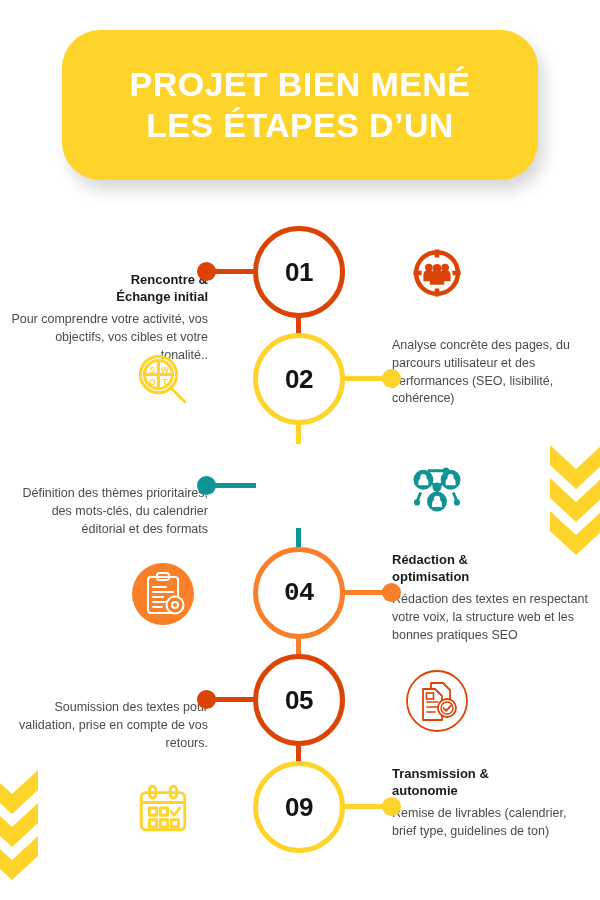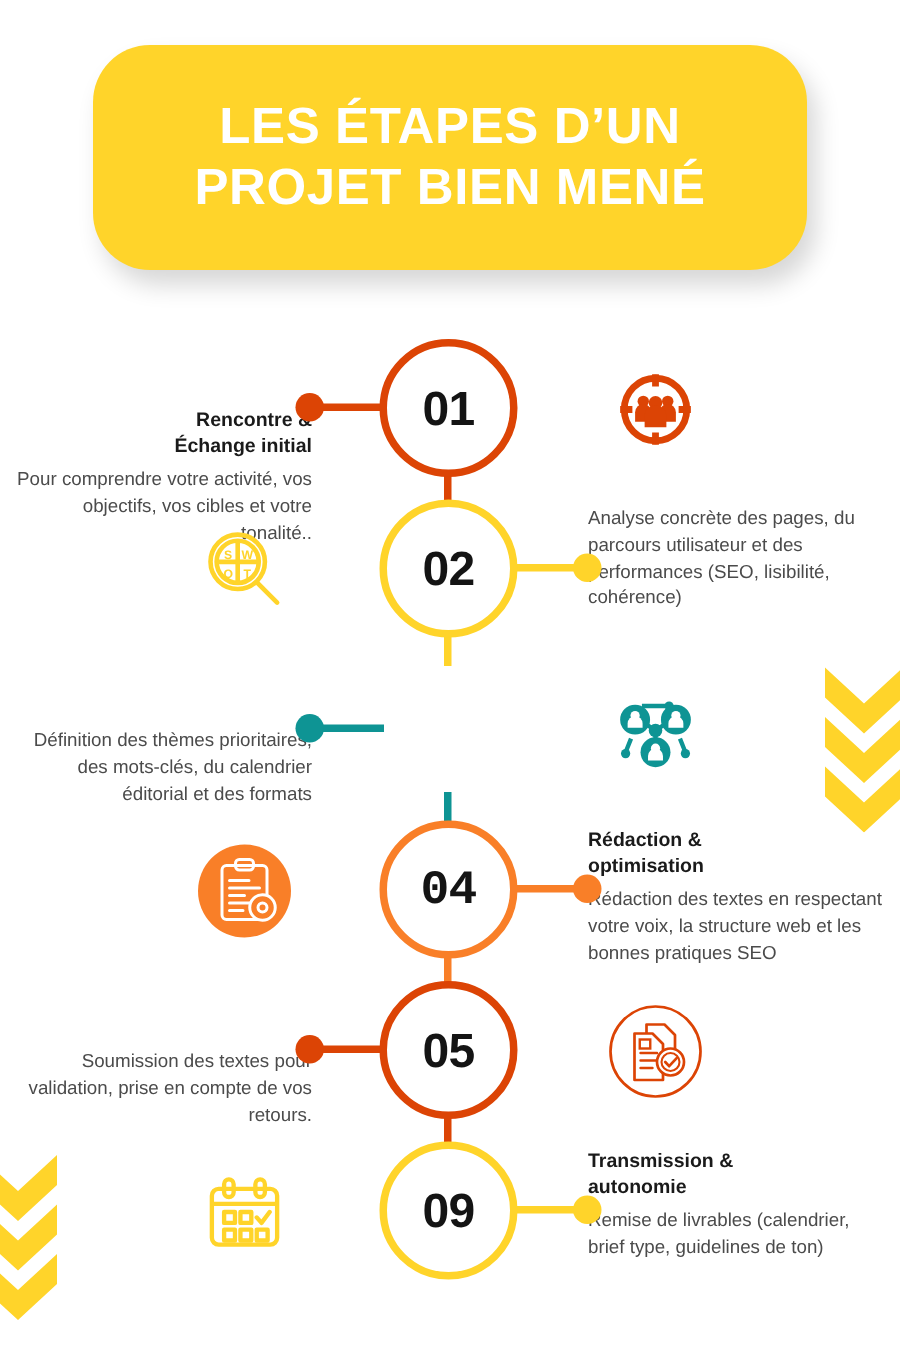--- a/index.html
+++ b/index.html
@@ -42,21 +42,21 @@
     position:absolute;
     left:253px; top:0;
     width:92px; height:92px;
     border-radius:50%;
     background:#ffffff;
     border:5px solid #000;
     display:flex; align-items:center; justify-content:center;
     z-index:3;
   }
   .circle .num {
-    font-size:32px;
+    font-size:26px;
     font-weight:bold;
     color:#141414;
     letter-spacing:-0.5px;
   }
 
   
   .vconnect {
     position:absolute;
     left:296px; top:88px;
     width:5px; height:23px;
@@ -99,22 +99,22 @@
   
   .chevgroup { position:absolute; }
   .chevgroup svg { display:block; }
   #chevrons-right { right:-4px; top:443px; }
   #chevrons-left  { left:-16px; top:768px; }
 </style>
 </head>
 <body>
 
 <div id="title-banner">
+  <div class="tline">PROJET BIEN MENÉ</div>
   <div class="tline">LES ÉTAPES D’UN</div>
-  <div class="tline">PROJET BIEN MENÉ</div>
 </div>
 
 <div id="timeline">
     <div class="step" style="top: 226px;">
       <div class="txt left">
         <div class="head">Rencontre &amp;<br>Échange initial</div>
         <div class="body">Pour comprendre votre activité, vos objectifs, vos cibles et votre tonalité..</div>
       </div>
       <div class="iconbox right">
         <svg width="58" height="58" viewBox="0 0 64 64">

